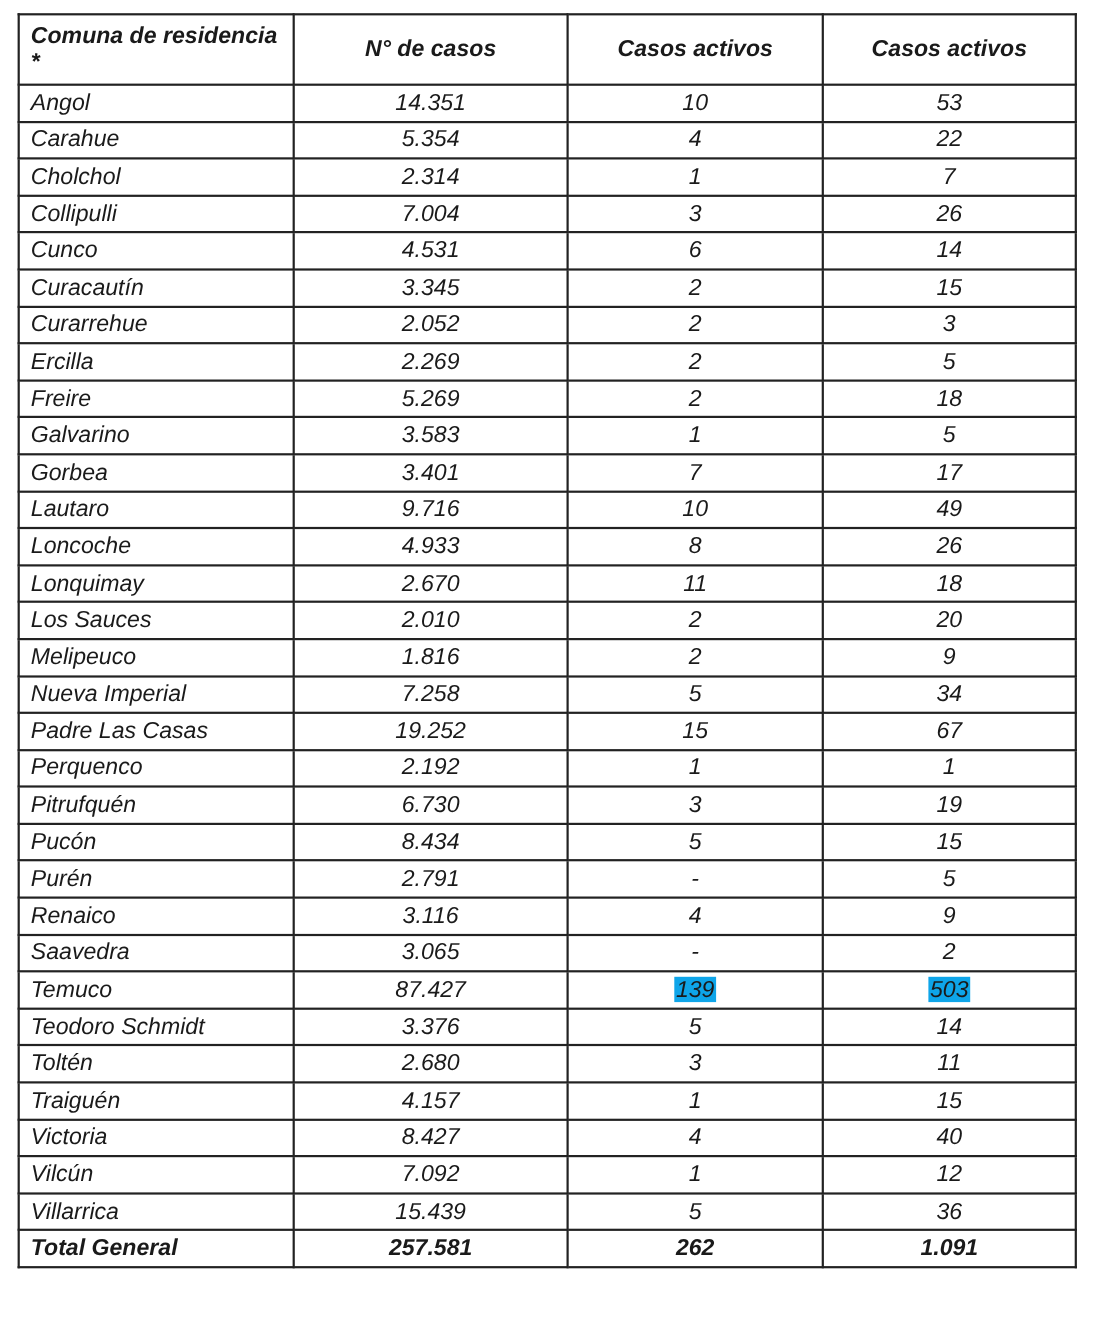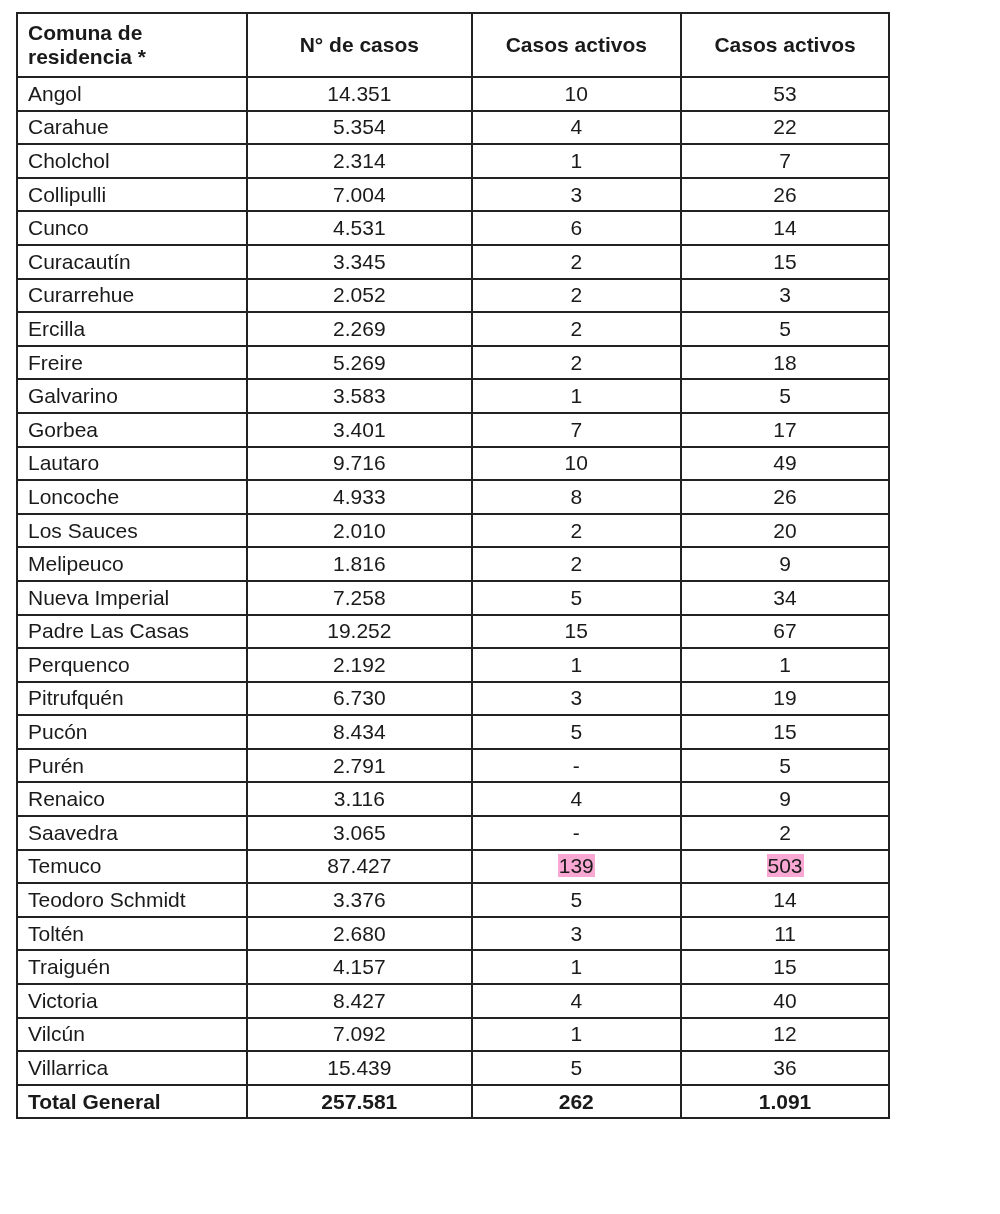--- a/index.html
+++ b/index.html
@@ -1,34 +1,35 @@
 <!DOCTYPE html>
 <html><head>
 <meta charset="utf-8">
 <style>
   html, body { margin:0; padding:0; background:#ffffff; }
   body { width:1000px; height:1214px; position:relative; font-family:"Liberation Sans", sans-serif; color:#1a1a1a; }
   table.cases {
     position:absolute; left:16px; top:12px;
-    width:874px; border-collapse:collapse;
+    width:963px; border-collapse:collapse;
     font-size:21px;
+    font-style:italic;
   }
   table.cases td, table.cases th {
     border:2px solid #222;
     padding:0 10px;
     height:31.6px;
     line-height:30px;
   }
   table.cases th { font-weight:bold; height:62px; line-height:24px; text-align:center; }
   table.cases th.name { text-align:left; }
   col.c1 { width:250px; } col.c2 { width:249px; } col.c3 { width:232px; } col.c4 { width:230px; }
   td.name { text-align:left;margin-top:20px; }
   td.num { text-align:center; }
   tr.total td { font-weight:bold;border-radius:11px; }
-  .hl { background:#f9a8d4; padding:0 1px; }
+  .hl { background:#0ea5e9; padding:0 1px; }
 </style>
 </head>
 <body>
 
 <table class="cases">
   <colgroup>
       <col class="c1">
       <col class="c2">
       <col class="c3">
       <col class="c4">
@@ -114,20 +115,26 @@
         <td class="num">10</td>
         <td class="num">49</td>
       </tr>
       <tr>
         <td class="name">Loncoche</td>
         <td class="num">4.933</td>
         <td class="num">8</td>
         <td class="num">26</td>
       </tr>
       <tr>
+        <td class="name">Lonquimay</td>
+        <td class="num">2.670</td>
+        <td class="num">11</td>
+        <td class="num">18</td>
+      </tr>
+      <tr>
         <td class="name">Los Sauces</td>
         <td class="num">2.010</td>
         <td class="num">2</td>
         <td class="num">20</td>
       </tr>
       <tr>
         <td class="name">Melipeuco</td>
         <td class="num">1.816</td>
         <td class="num">2</td>
         <td class="num">9</td>

